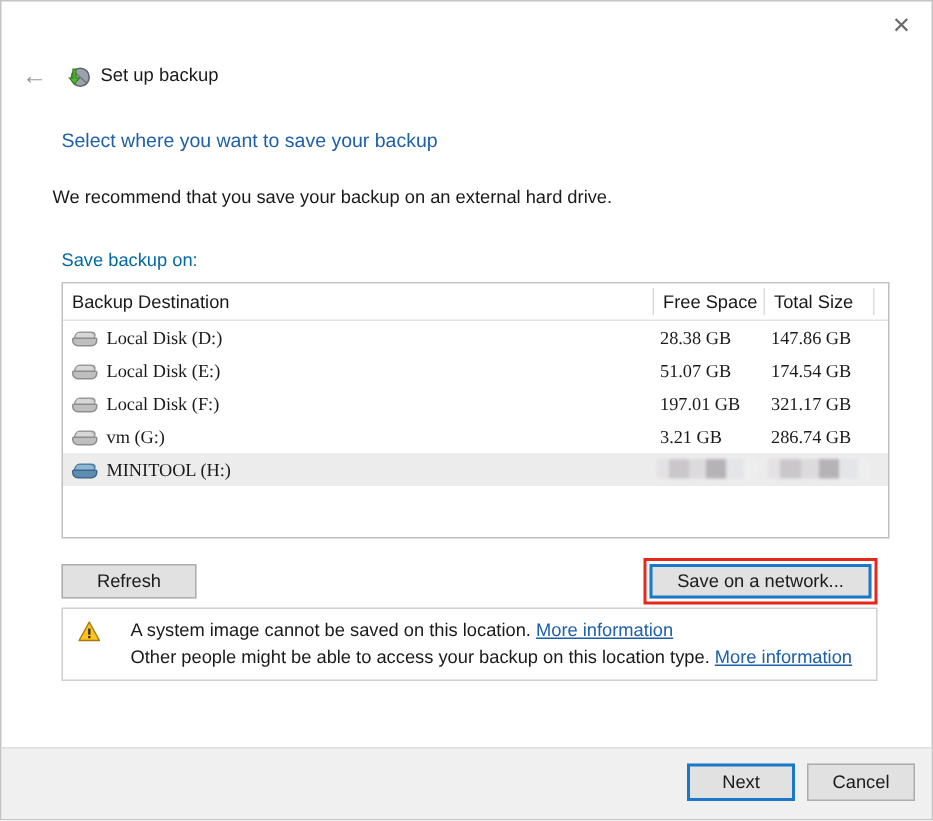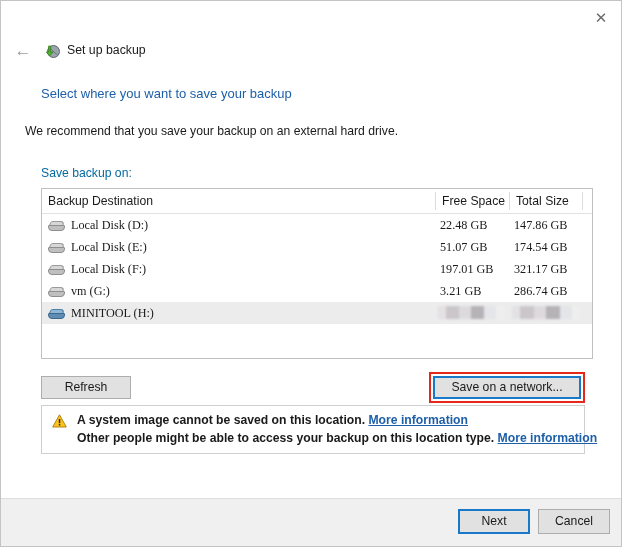--- a/index.html
+++ b/index.html
@@ -78,21 +78,21 @@
     position: absolute;
     top: 85px;
     left: 40px;
     font-size: 13px;
     color: #1d5fa8;
     white-space: nowrap;
   }
   #page-subtext {
     position: absolute;
     top: 123px;
-    left: 24px;
+    left: 34px;
     font-size: 12.2px;
     color: #1a1a1a;
     white-space: nowrap;
   }
 
   
   #list-label {
     position: absolute;
     top: 165px;
     left: 40px;
@@ -264,22 +264,21 @@
   
   #warning-panel {
     position: absolute;
     top: 404px;
     left: 40px;
     width: 544px;
     height: 49px;
     box-sizing: border-box;
     border: 1px solid #cfcfcf;
     background: #ffffff;
-    padding: 5px 8px 0 8px;
-    font-weight: bold;
+    padding: 5px 8px 0 18px;
   }
   #warn-icon {
     position: absolute;
     left: 10px;
     top: 8px;
     width: 15px;
     height: 14px;
   }
   .warn-line {
     margin-left: 27px;
@@ -358,21 +357,21 @@
 
     <div id="rows-container">
         <div class="lv-row">
           <div class="name-cell">
             <span class="drive-icon">
               <span class="top"></span>
               <span class="base"></span>
             </span>
             <span>Local Disk (D:)</span>
           </div>
-          <div class="num-cell col-free">22.48 GB</div>
+          <div class="num-cell col-free">28.38 GB</div>
           <div class="num-cell col-total">147.86 GB</div>
         </div>
         <div class="lv-row">
           <div class="name-cell">
             <span class="drive-icon">
               <span class="top"></span>
               <span class="base"></span>
             </span>
             <span>Local Disk (E:)</span>
           </div>

